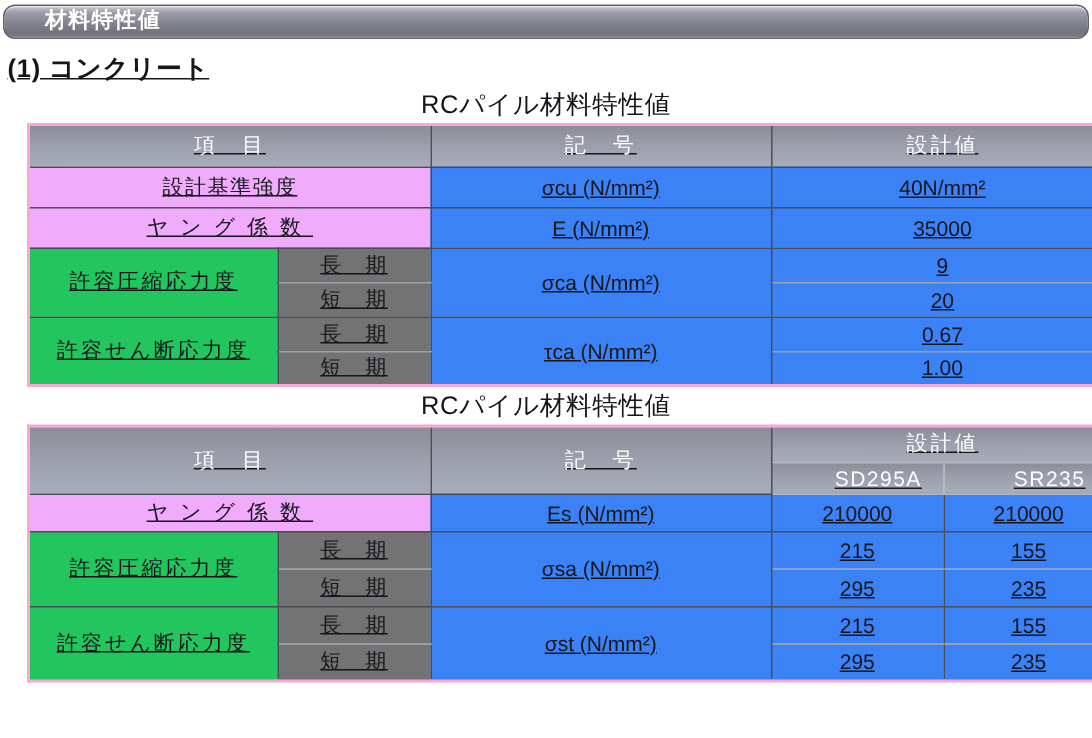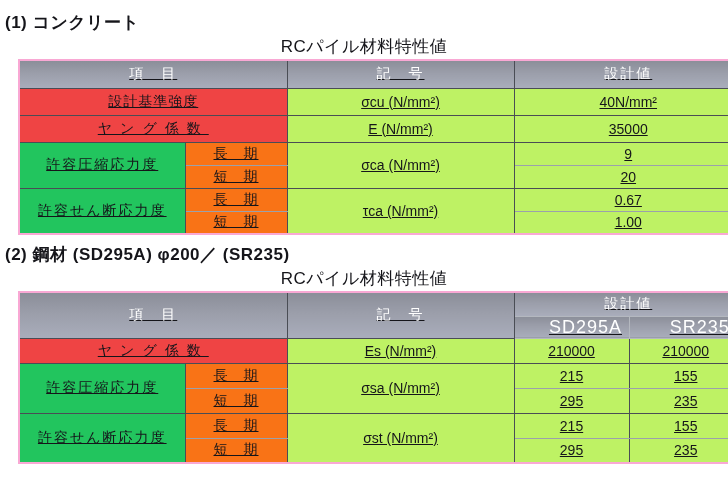--- a/index.html
+++ b/index.html
@@ -9,46 +9,49 @@
 
   
   .title-bar{
     height:23px; border-radius:8px; border:1px solid #63646f;
     background:linear-gradient(180deg,#c9cad1 0%,#9b9ca8 22%,#82838f 55%,#73747f 82%,#7d7e8a 100%);
     box-shadow:inset 0 1px 0 rgba(255,255,255,.55);
     color:#fff; font-weight:bold; font-size:14.5px; line-height:21px;
     padding-left:27px; letter-spacing:1px;
   }
 
-  .sec-heading{ font-size:17px; font-weight:bold; margin:8px 0 0 3px; letter-spacing:.5px; }
+  .sec-heading{ font-size:17px; font-weight:bold; margin:8px 0 0 3px; letter-spacing:.5px;text-decoration:underline; }
   .tbl-caption{ width:724px; text-align:center; font-size:17px; margin:1px 0 1px 0; letter-spacing:.5px; }
 
   table.tbl{ border-collapse:collapse; table-layout:fixed; width:724px; margin-left:16px;
     font-size:14px; border:2px solid #f9a8d4;text-decoration:underline; }
   .tbl th{
     background:linear-gradient(180deg,#8b8e99 0%,#9b9eaa 45%,#a9adbb 100%);
     color:#ffffff; font-weight:normal; border:1px solid #4a4d55;
     letter-spacing:2px; height:28px; text-align:center;
   }
-  .tbl th.sub{ font-size:18px; letter-spacing:1px; border:1px solid #b4b8bf; height:21px;padding-left:28px; }
+  .tbl th.sub{ font-size:14px; letter-spacing:1px; border:1px solid #b4b8bf; height:21px;padding-left:28px; }
   .tbl th.val-hd{ border:1px solid #4a4d55; border-bottom:1px solid #b4b8bf; height:24px; }
-  .tbl td{ border:1px solid #4a4d55; height:27px; text-align:center; background:#bef264; }
+  .tbl td{ border:1px solid #4a4d55; height:27px; text-align:center; background:#3b82f6; }
   .t2 td{ height:25px; }
-  td.lbl{ background:#ef4444; letter-spacing:1px; }
+  td.lbl{ background:#f0abfc; letter-spacing:1px; }
   td.group{ background:#22c55e; letter-spacing:2px; }
-  td.period{ background:#f97316; letter-spacing:1px; }
+  td.period{ background:#737373; letter-spacing:1px; }
   td.sp-wide{ letter-spacing:8px; }
   tr.prow td{ height:23px; }
   td.above-split{ border-bottom:1px solid #9ba1ab; }
 </style>
 </head>
 <body>
 
 <div class="page">
 
+  <div class="title-bar">
+    <span>材料特性値</span>
+  </div>
 
   <div>
     <div class="sec-heading">(1) コンクリート</div>
     <div class="tbl-caption">RCパイル材料特性値</div>
 
     <table class="tbl t1">
       <colgroup>
         <col style="width:166px">
           <col style="width:102px">
           <col style="width:227px">
@@ -88,21 +91,20 @@
         </tr>
         <tr class="prow">
           <td class="period">短　期</td>
           <td>1.00</td>
         </tr>
       </tbody>
     </table>
   </div>
 
   <div>
-    <div class="sec-heading">(2) 鋼材 (SD295A) φ200／ (SR235)</div>
     <div class="tbl-caption">RCパイル材料特性値</div>
 
     <table class="tbl t2">
       <colgroup>
         <col style="width:166px">
           <col style="width:102px">
           <col style="width:227px">
           <col style="width:115px">
           <col style="width:114px">
       </colgroup>

